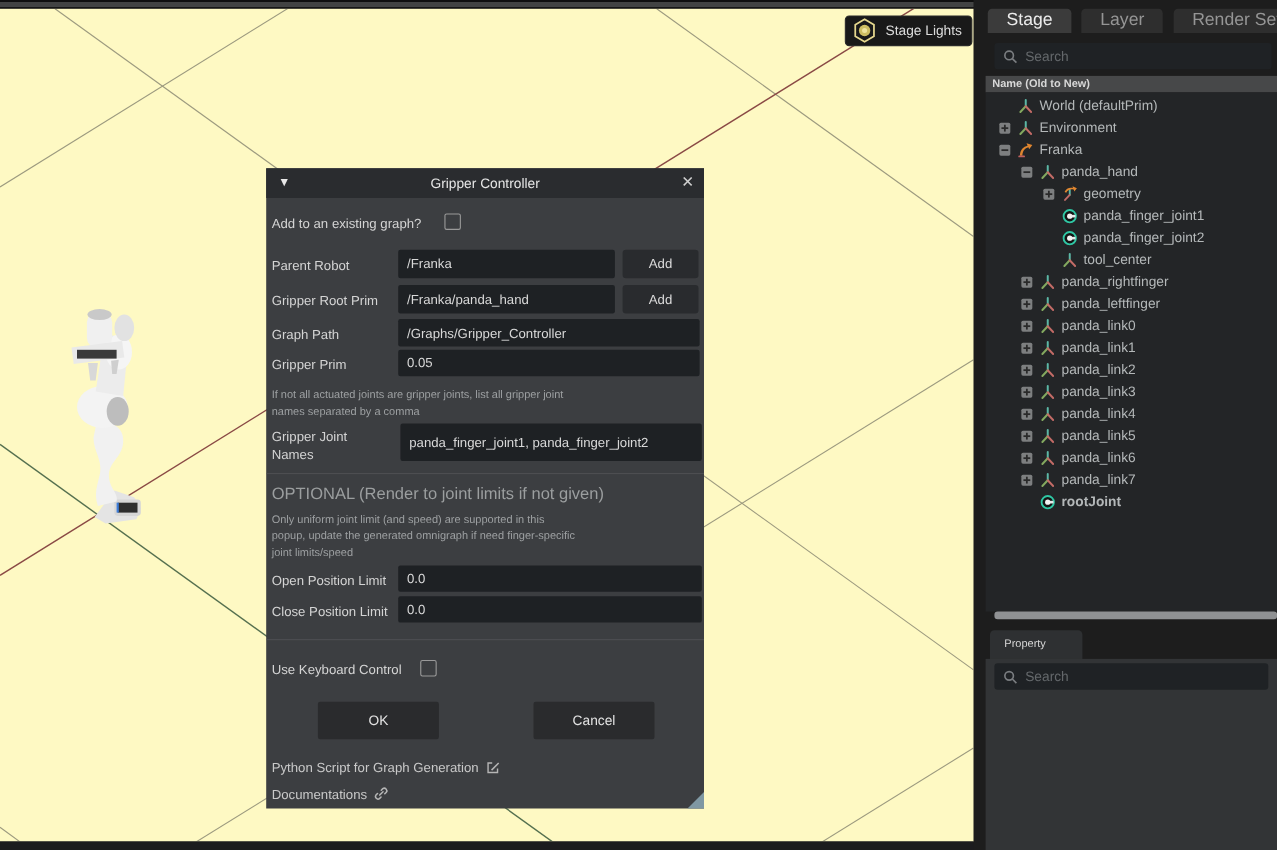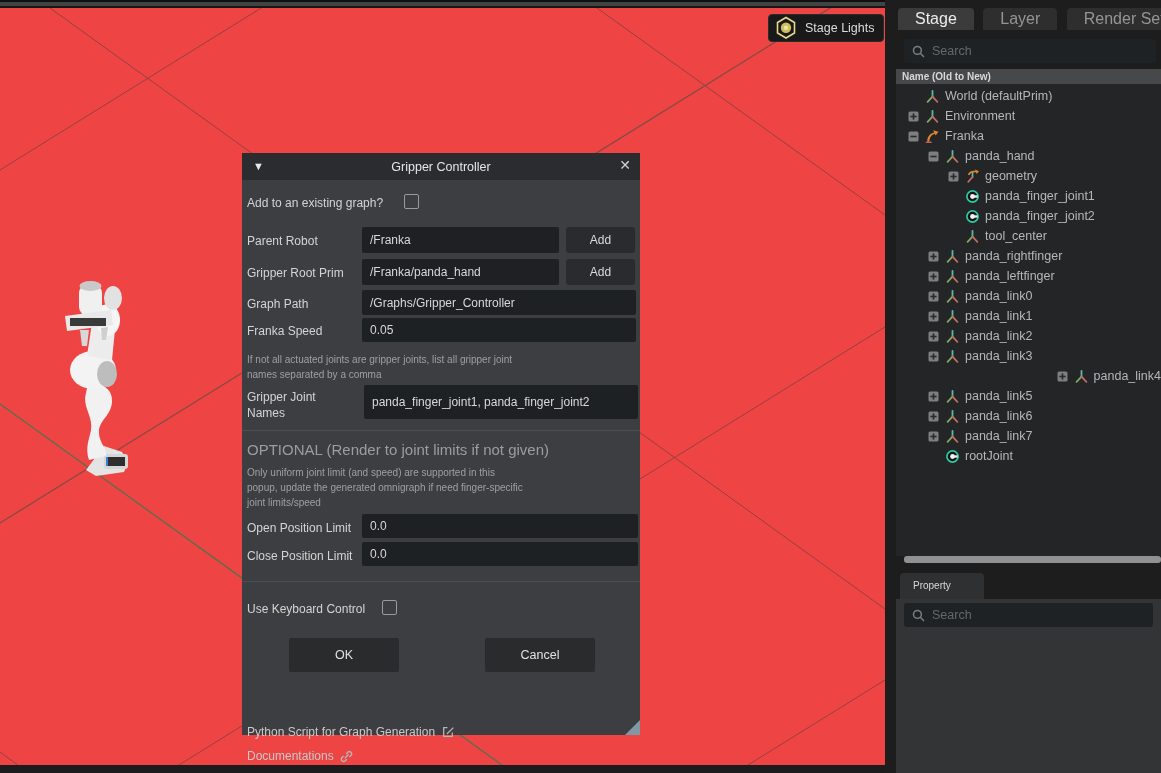--- a/index.html
+++ b/index.html
@@ -6,21 +6,21 @@
   html,body { background:#111; }
   #app { position:relative; width:1161px; height:773px; overflow:hidden; background:#1d1d1d; }
   .abs { position:absolute; }
 
   
   #top-strip { left:0; top:0; width:1161px; height:8px;
     background:linear-gradient(#0f0f0f 0 2px, #424343 2px 6px, #171717 6px 8px); }
   #bottom-strip { left:0; top:765px; width:885px; height:8px; background:#1c1c1e; }
 
   
-  #viewport { left:0; top:8px; width:959px; height:757px; background:#ef4444; overflow:hidden; }
+  #viewport { left:0; top:8px; width:959px; height:757px; background:#fef9c3; overflow:hidden; }
   #stage-lights { left:768px; top:6px; width:116px; height:28px; background:#191919;
     border:1px solid #2b2b2b; border-radius:4px; display:flex; align-items:center; gap:7px;
     padding-left:5px; cursor:pointer; }
   #stage-lights span { color:#dcdcdc; font-size:12.5px; }
 
   
   #dialog { left:242px; top:153px; width:398px; height:582px; background:#3c3e41; z-index:5; }
   #dialog-titlebar { left:0; top:0; width:398px; height:27px; background:#2a2c2f;
     display:flex; align-items:center; }
   #dialog-collapse { position:absolute; left:11px; top:7px; color:#e8e8e8; font-size:11px; cursor:pointer; }
@@ -28,21 +28,21 @@
   #dialog-close { position:absolute; right:9px; top:4px; color:#cfcfcf; font-size:14px; cursor:pointer; }
   .dlabel { color:#d4d4d4; font-size:12px; }
   .dhint  { color:#9da0a2; font-size:10px; }
   .dinput { background:#1e2124; border:none; border-radius:2px; color:#d8d8d8;
     font-size:12px; padding:0 8px; outline:none; }
   .dbtn { background:#292b2e; border:none; border-radius:3px; color:#dadada;
     font-size:12px; cursor:pointer; }
   .checkbox { border:1.5px solid #9a9a9a; border-radius:2px; background:transparent; cursor:pointer; }
   .divider { height:1px; background:#56585b; opacity:.65; }
   #optional-heading { color:#9b9e9f; font-size:15px; }
-  .linkrow { color:#c9c9c9; font-size:12px; display:flex; align-items:center; gap:6px; cursor:pointer;margin-top:34px; }
+  .linkrow { color:#c9c9c9; font-size:12px; display:flex; align-items:flex-start; gap:6px; cursor:pointer; }
   .bigbtn { width:110px; height:34px; background:#2a2b2d; border:none; border-radius:2px;
     color:#e2e2e2; font-size:12.5px; cursor:pointer; }
   #resize-grip { right:0; bottom:0; width:0; height:0;
     border-left:15px solid transparent; border-bottom:15px solid #7f98a3; cursor:nwse-resize; }
 
   
   #right-panel { left:885px; top:0; width:276px; height:773px; background:#1d1d1d; }
   .tab { display:inline-block; height:22px; line-height:22px; padding:0 17px; font-size:16px;
     border-radius:4px 4px 0 0; margin-right:5px; cursor:pointer; background:#2e2e2e; color:#959595; }
   .tab.active { background:#3b3b3b; color:#ececec; }
@@ -130,21 +130,21 @@
     <input class="abs dinput" style="left: 120px; top: 74px; width: 197px; height: 26px;" readonly="" value="/Franka">
     <button class="abs dbtn" style="left:324px; top:74px; width:69px; height:26px;">Add</button>
 
     <span class="abs dlabel" style="left:5px; top:113px;">Gripper Root Prim</span>
     <input class="abs dinput" style="left: 120px; top: 106px; width: 197px; height: 26px;" readonly="" value="/Franka/panda_hand">
     <button class="abs dbtn" style="left:324px; top:106px; width:69px; height:26px;">Add</button>
 
     <span class="abs dlabel" style="left:5px; top:144px;">Graph Path</span>
     <input class="abs dinput" style="left: 120px; top: 137px; width: 274px; height: 25px;" readonly="" value="/Graphs/Gripper_Controller">
 
-    <span class="abs dlabel" style="left:5px; top:171px;">Franka Speed</span>
+    <span class="abs dlabel" style="left:5px; top:171px;">Gripper Prim</span>
     <input class="abs dinput" style="left: 120px; top: 165px; width: 274px; height: 24px;" readonly="" value="0.05">
 
     <span class="abs dhint" style="left:5px; top:201px;">If not all actuated joints are gripper joints, list all gripper joint</span>
     <span class="abs dhint" style="left:5px; top:216px;">names separated by a comma</span>
 
     <span class="abs dlabel" style="left:5px; top:237px;">Gripper Joint</span>
     <span class="abs dlabel" style="left:5px; top:253px;">Names</span>
     <input class="abs dinput" style="left: 122px; top: 232px; width: 274px; height: 34px;" readonly="" value="panda_finger_joint1, panda_finger_joint2">
 
     <div class="abs divider" style="left:0; top:277px; width:398px;"></div>
@@ -398,21 +398,21 @@
           </svg>
           <svg class="ticon" viewBox="0 0 15 15">
             <g stroke-width="1.8" stroke-linecap="round" fill="none">
               <path d="M7.5 7.6 L7.5 1.8" stroke="#5cb8a6"></path>
               <path d="M7.5 7.6 L2.6 12.8" stroke="#83a85f"></path>
               <path d="M7.5 7.6 L12.4 12.8" stroke="#c26b66"></path>
             </g>
           </svg>
           <span class="lbl">panda_link3</span>
         </div>
-        <div class="trow" style="top: 282px; justify-content: flex-end;">
+        <div class="trow" style="top: 282px;">
           <span style="width:32px; flex:none;"></span>
           <svg class="expander" viewBox="0 0 11 11">
             <rect x="0.5" y="0.5" width="10" height="10" rx="1.5" fill="#7d7f80"></rect>
             <rect x="2.4" y="4.7" width="6.2" height="1.6" fill="#2a2a2a"></rect>
             <rect x="4.7" y="2.4" width="1.6" height="6.2" fill="#2a2a2a"></rect>
           </svg>
           <svg class="ticon" viewBox="0 0 15 15">
             <g stroke-width="1.8" stroke-linecap="round" fill="none">
               <path d="M7.5 7.6 L7.5 1.8" stroke="#5cb8a6"></path>
               <path d="M7.5 7.6 L2.6 12.8" stroke="#83a85f"></path>
@@ -462,21 +462,21 @@
           </svg>
           <svg class="ticon" viewBox="0 0 15 15">
             <g stroke-width="1.8" stroke-linecap="round" fill="none">
               <path d="M7.5 7.6 L7.5 1.8" stroke="#5cb8a6"></path>
               <path d="M7.5 7.6 L2.6 12.8" stroke="#83a85f"></path>
               <path d="M7.5 7.6 L12.4 12.8" stroke="#c26b66"></path>
             </g>
           </svg>
           <span class="lbl">panda_link7</span>
         </div>
-        <div class="trow" style="top: 362px;">
+        <div class="trow" style="top: 362px; font-weight: bold;">
           <span style="width:32px; flex:none;"></span>
           <span class="expander"></span>
           <svg class="ticon" viewBox="0 0 15 15">
             <circle cx="7.5" cy="7.5" r="5.6" fill="#141414" stroke="#2fc7a4" stroke-width="1.7"></circle>
             <rect x="7.5" y="6.3" width="5.2" height="2.4" fill="#e8e8e8"></rect>
             <circle cx="7.5" cy="7.5" r="2.4" fill="#f2f2f2"></circle>
           </svg>
           <span class="lbl">rootJoint</span>
         </div>
       </div>

